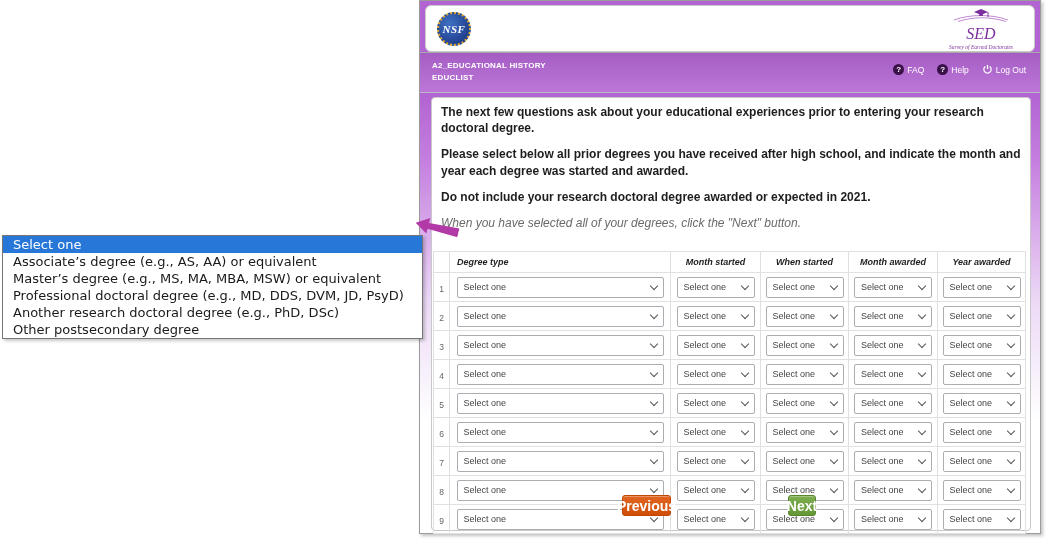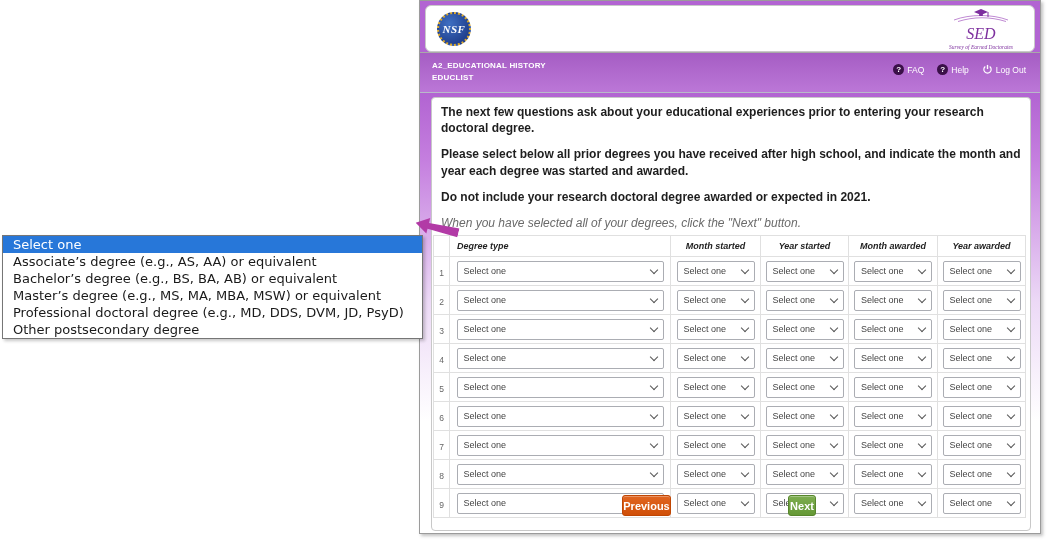--- a/index.html
+++ b/index.html
@@ -36,39 +36,39 @@
   .nav-link { display:flex; align-items:center; gap:3px; cursor:pointer; }
   .q-icon { width:11px; height:11px; border-radius:50%; background:#3a1048; color:#fff;
             font-size:8px; font-weight:bold; display:flex; align-items:center; justify-content:center; }
   .power-icon svg { display:block; }
 
   
   .content-card { position:absolute; left:11px; top:96px; width:600px; height:434px; background:#fff;
                   border:1px solid #c8c8c8; border-radius:4px; }
   .content-card p { font-weight:bold; font-size:12px; line-height:1.35; color:#1e1e1e; margin:0 9px 10px 9px; }
   .content-card p:first-child { margin-top:6px; }
-  .content-card p.note { font-weight:normal; font-style:italic; color:#6a6a6a; margin-bottom:4px; }
+  .content-card p.note { font-weight:normal; font-style:italic; color:#6a6a6a; margin-bottom:20px; }
 
   
   table.degrees { border-collapse:collapse; margin-left:1px; width:592px; table-layout:fixed; }
   table.degrees th, table.degrees td { border:1px solid #e0e0e0; }
   table.degrees th { height:21px; font-size:9px; color:#222; text-align:center; background:#fff;font-style:italic; }
   table.degrees th.deg { text-align:left; padding-left:7px; }
   table.degrees td { height:29px; text-align:center; vertical-align:middle; }
   td.rownum { font-size:8.5px; color:#666; vertical-align:top; padding-top:3px; }
   .sel { height:21px; border:1px solid #abadb3; border-radius:2px; background:#fff;
          display:flex; align-items:center; padding:0 6px; margin:0 auto; cursor:pointer; }
   .sel .txt { flex:1; text-align:left; font-size:9px; color:#444; }
   .chev { width:6px; height:6px; border-right:1.4px solid #555; border-bottom:1.4px solid #555;
           transform:rotate(45deg); margin-top:-3px; flex:0 0 auto; }
   .sel.wide { width:207px; }
   .sel.small { width:78px; }
 
   
-  .btn { position:absolute; height:21px; border-radius:3px; color:#fff; font-weight:bold; font-size:11px;
+  .btn { position:absolute; height:21px; border-radius:3px; color:#fff; font-weight:bold; font-size:14px;
          display:flex; align-items:center; justify-content:center; cursor:pointer;
          box-shadow:inset 0 1px 0 rgba(255,255,255,.3); }
   .btn-prev { left:190px; top:397px; width:49px;
               background:linear-gradient(rgba(255,255,255,.10), rgba(0,0,0,.06)), var(--btn-prev);
               border:1px solid #bf4603; }
   .btn-next { left:356px; top:397px; width:28px;
               background:linear-gradient(rgba(255,255,255,.12), rgba(0,0,0,.06)), var(--btn-next);
               border:1px solid #57862c; }
 
   
@@ -146,21 +146,21 @@
             <col style="width:90px">
           <col style="width:88px">
             <col style="width:89px">
             <col style="width:88px">
         </colgroup>
         <thead>
           <tr>
             <th></th>
             <th class="deg">Degree type</th>
             <th>Month started</th>
-            <th>Year started</th>
+            <th>When started</th>
             <th>Month awarded</th>
             <th>Year awarded</th>
           </tr>
         </thead>
         <tbody>
             <tr>
               <td class="rownum">1</td>
               <td>
                 <div class="sel wide">
                   <span class="txt">Select one</span>
@@ -460,23 +460,23 @@
       </table>
 
       <div class="btn btn-prev">Previous</div>
       <div class="btn btn-next">Next</div>
     </div>
   </div>
 
   <div class="dropdown">
       <div class="opt selected">Select one</div>
       <div class="opt">Associate’s degree (e.g., AS, AA) or equivalent</div>
-      <div class="opt">Bachelor’s degree (e.g., BS, BA, AB) or equivalent</div>
       <div class="opt">Master’s degree (e.g., MS, MA, MBA, MSW) or equivalent</div>
       <div class="opt">Professional doctoral degree (e.g., MD, DDS, DVM, JD, PsyD)</div>
+      <div class="opt">Another research doctoral degree (e.g., PhD, DSc)</div>
       <div class="opt">Other postsecondary degree</div>
     </div>
 
   <div class="annot-arrow">
     <svg width="44" height="18" viewBox="0 0 44 16">
       <polygon points="0,8 13,0 13,5 44,3 44,12 13,11 13,16" fill="var(--arrow-magenta)"></polygon>
     </svg>
   </div>
 
 </div>

